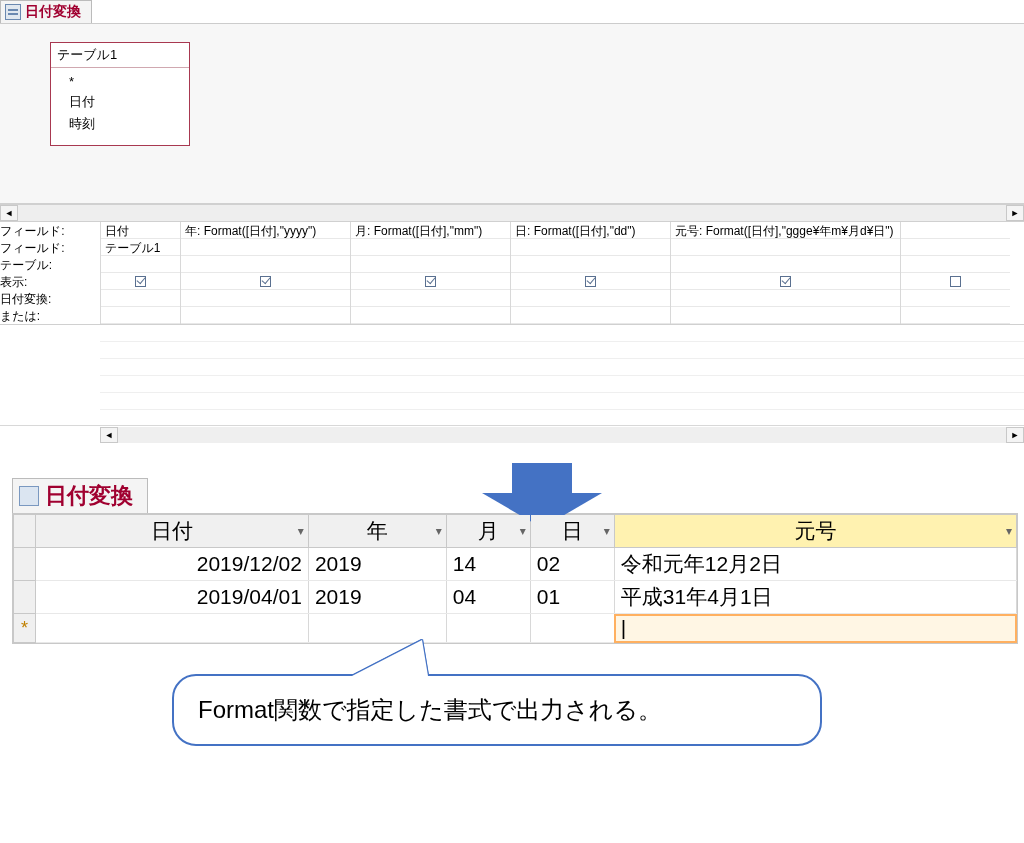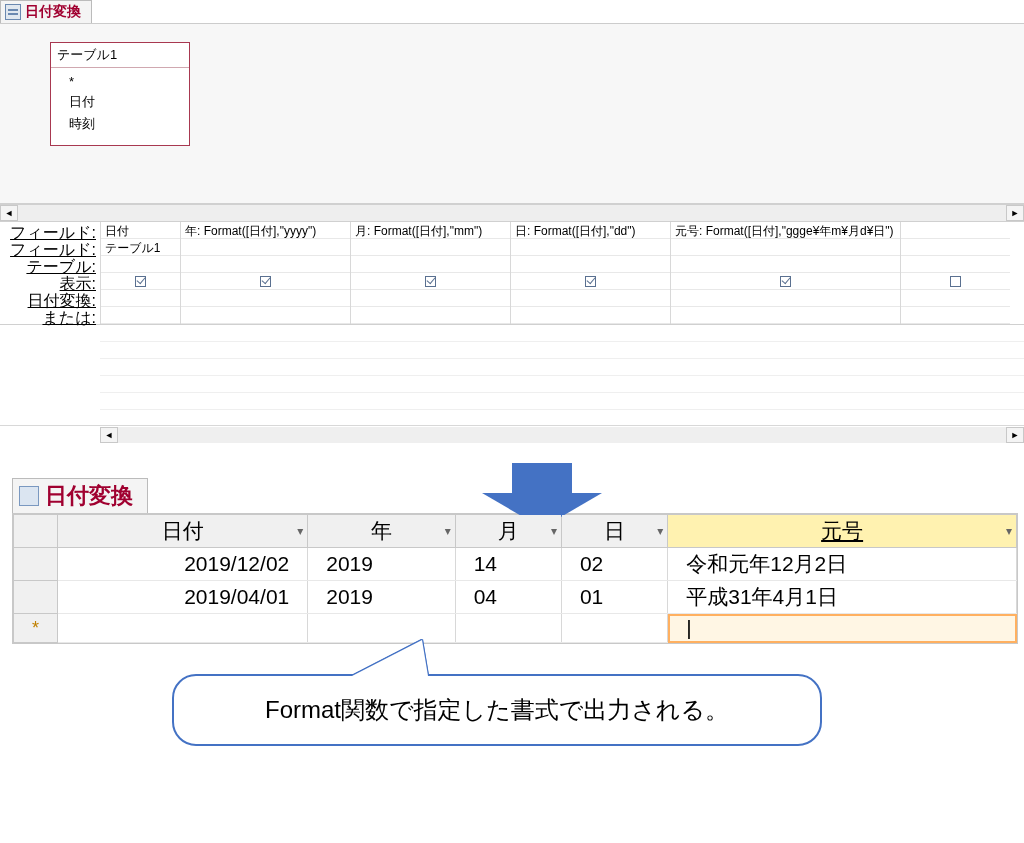--- a/index.html
+++ b/index.html
@@ -52,21 +52,21 @@
   .mid-scroll .sbtn {
     width: 18px; height: 16px; background: #f4f4f4; border: 1px solid #c8c8c8;
     display: flex; align-items: center; justify-content: center; font-size: 9px;
   }
   .mid-scroll .track { flex: 1; height: 16px; background: #eee; }
   
   .design-grid {
     display: flex; border-bottom: 1px solid #d0d0d0;
   }
   .row-labels {
-    width: 100px; text-align: right; font-size: 16px; text-decoration: underline;
+    width: 100px; text-align: left; font-size: 12px;
   }
   .row-labels div { height: 17px; padding: 1px 4px 0 0; }
   .grid-cols {
     flex: 1; display: flex; overflow: hidden;
   }
   .gcol {
     border-left: 1px solid #d8d8d8; display: flex; flex-direction: column;
     font-size: 12px;
   }
   .gcol .cell {
@@ -122,40 +122,40 @@
   .tab2 .caption2 { color: #a00030; font-weight: bold; font-size: 22px; }
   .datasheet {
     border: 1px solid #c8c8c8; font-size: 21px;
   }
   .datasheet table { border-collapse: collapse; width: 100%; }
   .datasheet th {
     font-weight: normal; background: #f0f0f0;
     border: 1px solid #c8c8c8; padding: 2px 6px;
     position: relative; text-align: center;
   }
-  .datasheet th.selcol { background: #fff2b0; text-decoration: underline; }
+  .datasheet th.selcol { background: #fff2b0; }
   .datasheet th .dd {
     position: absolute; right: 4px; top: 50%; transform: translateY(-50%);
     font-size: 12px; color: #666;
   }
   .datasheet td {
     border-right: 1px solid #d8d8d8; border-bottom: 1px solid #e8e8e8;
-    padding: 2px 18px; text-align: right; margin-top: 48px;
+    padding: 2px 6px; text-align: right; margin-top: 48px;
   }
   .datasheet td.left { text-align: left; }
   .datasheet .rowsel {
     width: 22px; background: #f0f0f0; border: 1px solid #c8c8c8;
     text-align: center; color: #c08000; font-size: 18px;
   }
   .datasheet td.selcell {
     background: #fff6e4; outline: 2px solid #ffb060; outline-offset: -2px;
   }
   
   .callout-wrap {
-    position: relative; margin: 30px 16px 0 160px; width: 650px; text-align: center;
+    position: relative; margin: 30px 16px 0 160px; width: 650px;
   }
   .callout-wedge {
     position: absolute; top: -34px; left: 180px;
     width: 0; height: 0;
     border-left: 70px solid transparent;
     border-right: 6px solid transparent;
     border-bottom: 36px solid #fff;
     filter: drop-shadow(0 -1px 0 #4472c4) drop-shadow(-1px 0 0 #4472c4) drop-shadow(1px 0 0 #4472c4);
     z-index: 2;
   }

